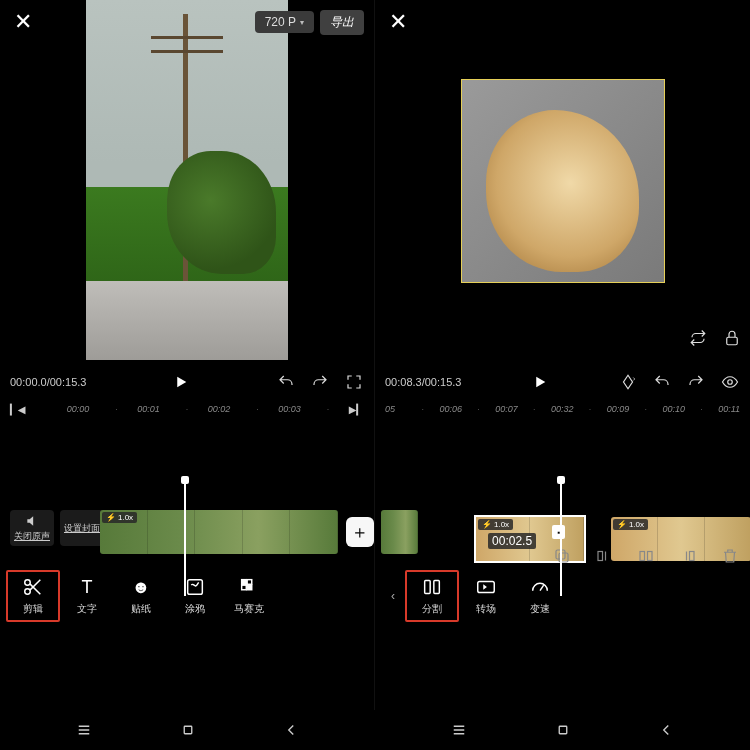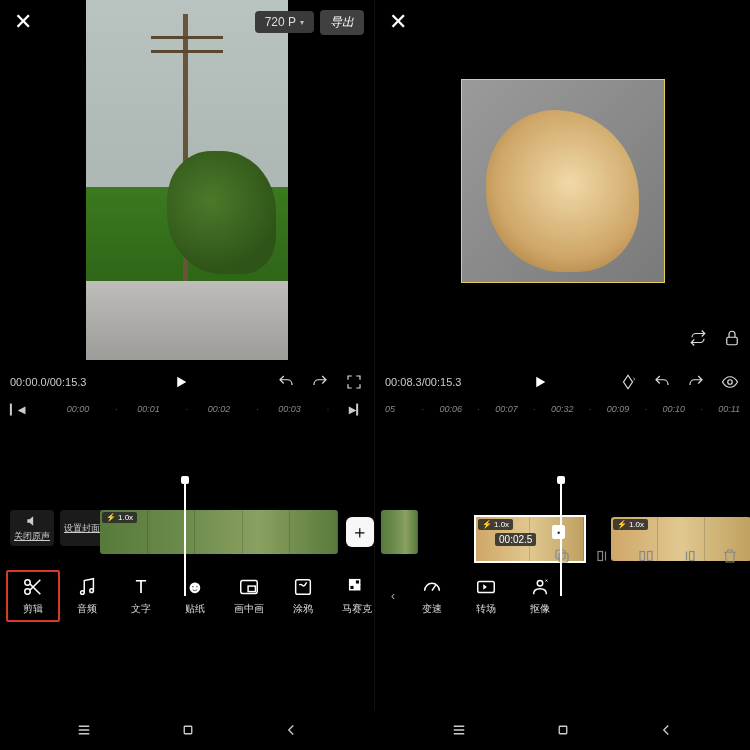--- a/index.html
+++ b/index.html
@@ -41,21 +41,21 @@
   .right .playhead { left: 185px; }
   .audio-ctrl { position: absolute; left: 10px; top: 92px; display: flex; gap: 6px; align-items: center; }
   .audio-btn { width: 44px; height: 36px; background: #1b1b1b; border-radius: 4px; display: flex; flex-direction: column; align-items: center; justify-content: center; font-size: 9px; color: #ccc; cursor: pointer; gap: 2px; text-decoration: underline; }
   .audio-btn svg { width: 14px; height: 14px; fill: #ccc; }
   .clips { position: absolute; left: 100px; right: 0; top: 92px; height: 44px; display: flex; gap: 4px; }
   .right .clips { left: 0; right: 0; padding: 0 6px; }
   .clip { height: 44px; background: linear-gradient(90deg, #577a3a, #6a8a4a, #8aa060, #577a3a); border-radius: 3px; position: relative; display: flex; overflow: hidden; }
   .clip.dog { background: linear-gradient(90deg, #cfa768, #e0c890, #bfa060); }
   .clip .thumb { flex: 1; border-right: 1px solid rgba(0,0,0,.15); }
   .clip .speed { position: absolute; top: 2px; left: 2px; background: rgba(40,40,40,.85); color: #fff; font-size: 8px; padding: 1px 4px; border-radius: 2px; display: flex; align-items: center; gap: 2px; }
-  .clip .dur { position: absolute; top: 16px; left: 19px; background: rgba(40,40,40,.85); color: #fff; font-size: 10px; padding: 1px 4px; border-radius: 2px; }
+  .clip .dur { position: absolute; top: 16px; left: 12px; background: rgba(40,40,40,.85); color: #fff; font-size: 12px; padding: 1px 4px; border-radius: 2px; }
   .clip.selected { outline: 2px solid #fff; border-radius: 0; }
   .clip.selected:before, .clip.selected:after { content: ""; position: absolute; top: 0; bottom: 0; width: 10px; background: #fff; }
   .clip.selected:before { left: -10px; border-radius: 3px 0 0 3px; background-image: linear-gradient(#000,#000); background-size: 2px 14px; background-position: center; background-repeat: no-repeat; }
   .clip.selected:after { right: -10px; border-radius: 0 3px 3px 0; background-image: linear-gradient(#000,#000); background-size: 2px 14px; background-position: center; background-repeat: no-repeat; }
   .addbtn { width: 30px; height: 30px; background: #f7f7f7; color: #000; border-radius: 6px; display: flex; align-items: center; justify-content: center; font-size: 18px; font-weight: 400; align-self: center; cursor: pointer; margin-left: 4px; }
   .trans-dot { width: 14px; height: 14px; background: #fff; border-radius: 2px; align-self: center; margin: 0 -2px; z-index: 5; position: relative; display: flex; align-items: center; justify-content: center; color: #000; font-size: 8px; }
   .cliptools { position: absolute; right: 10px; bottom: 62px; display: flex; gap: 22px; color: #777; }
   .cliptools .ico svg { stroke: #888; }
   .toolbar { position: absolute; left: 0; right: 0; bottom: 0; height: 64px; display: flex; align-items: center; padding: 0 6px; overflow: hidden; }
   .tool { flex: 0 0 54px; display: flex; flex-direction: column; align-items: center; gap: 4px; font-size: 10px; color: #ddd; cursor: pointer; padding: 6px 0; }
@@ -166,41 +166,26 @@
       <div class="toolbar">
         <div class="tool highlight">
           <svg viewBox="0 0 24 24">
               <circle cx="6" cy="7" r="3"></circle>
               <circle cx="6" cy="17" r="3"></circle>
               <path d="M8.6 8.6L20 20M8.6 15.4L20 4"></path>
             </svg>
           <span>剪辑</span>
         </div>
         <div class="tool">
-          <svg viewBox="0 0 24 24">
-              <path d="M9 18V5l10-2v13"></path>
-              <circle cx="7" cy="18" r="2"></circle>
-              <circle cx="17" cy="16" r="2"></circle>
-            </svg>
-          <span>音频</span>
-        </div>
-        <div class="tool">
           <div class="glyph">T</div>
           <span>文字</span>
         </div>
         <div class="tool">
           <div class="glyph">☻</div>
           <span>贴纸</span>
-        </div>
-        <div class="tool">
-          <svg viewBox="0 0 24 24">
-              <rect x="3" y="5" width="18" height="14" rx="2"></rect>
-              <rect x="11" y="11" width="8" height="6" fill="#000" stroke="#fff"></rect>
-            </svg>
-          <span>画中画</span>
         </div>
         <div class="tool">
           <svg viewBox="0 0 24 24">
               <rect x="4" y="4" width="16" height="16" rx="2"></rect>
               <path d="M8 10c2-3 4 3 6 0s2-3 2-3"></path>
             </svg>
           <span>涂鸦</span>
         </div>
         <div class="tool">
           <svg viewBox="0 0 24 24">
@@ -339,42 +324,41 @@
           </div>
         <div class="ico">
             <svg viewBox="0 0 24 24">
               <path d="M4 7h16M9 7V4h6v3M6 7l1 13h10l1-13"></path>
             </svg>
           </div>
       </div>
 
       <div class="toolbar">
         <div class="back-caret">‹</div>
+        <div class="tool highlight">
+          <svg viewBox="0 0 24 24">
+              <rect x="4" y="5" width="6" height="14" rx="1"></rect>
+              <rect x="14" y="5" width="6" height="14" rx="1"></rect>
+            </svg>
+          <span>分割</span>
+        </div>
+        <div class="tool">
+          <svg viewBox="0 0 24 24">
+              <rect x="3" y="6" width="18" height="12" rx="2"></rect>
+              <path d="M9 9l4 3-4 3z" fill="#fff" stroke="none"></path>
+            </svg>
+          <span>转场</span>
+        </div>
         <div class="tool">
           <svg viewBox="0 0 24 24">
               <path d="M4 16a8 8 0 0116 0"></path>
               <path d="M12 16l4-6"></path>
             </svg>
           <span>变速</span>
         </div>
-        <div class="tool">
-          <svg viewBox="0 0 24 24">
-              <rect x="3" y="6" width="18" height="12" rx="2"></rect>
-              <path d="M9 9l4 3-4 3z" fill="#fff" stroke="none"></path>
-            </svg>
-          <span>转场</span>
-        </div>
-        <div class="tool">
-          <svg viewBox="0 0 24 24">
-              <circle cx="12" cy="8" r="3"></circle>
-              <path d="M5 20c0-4 3-6 7-6s7 2 7 6"></path>
-              <path d="M18 6l2-2M20 6l-2-2" stroke-width="1"></path>
-            </svg>
-          <span>抠像</span>
-        </div>
       </div>
     </div>
   </div>
 </div>
 
 <div class="navbar">
   <div class="half">
     <div class="nbtn">
         <svg viewBox="0 0 24 24">
           <path d="M5 12h14M5 7h14M5 17h14"></path>

